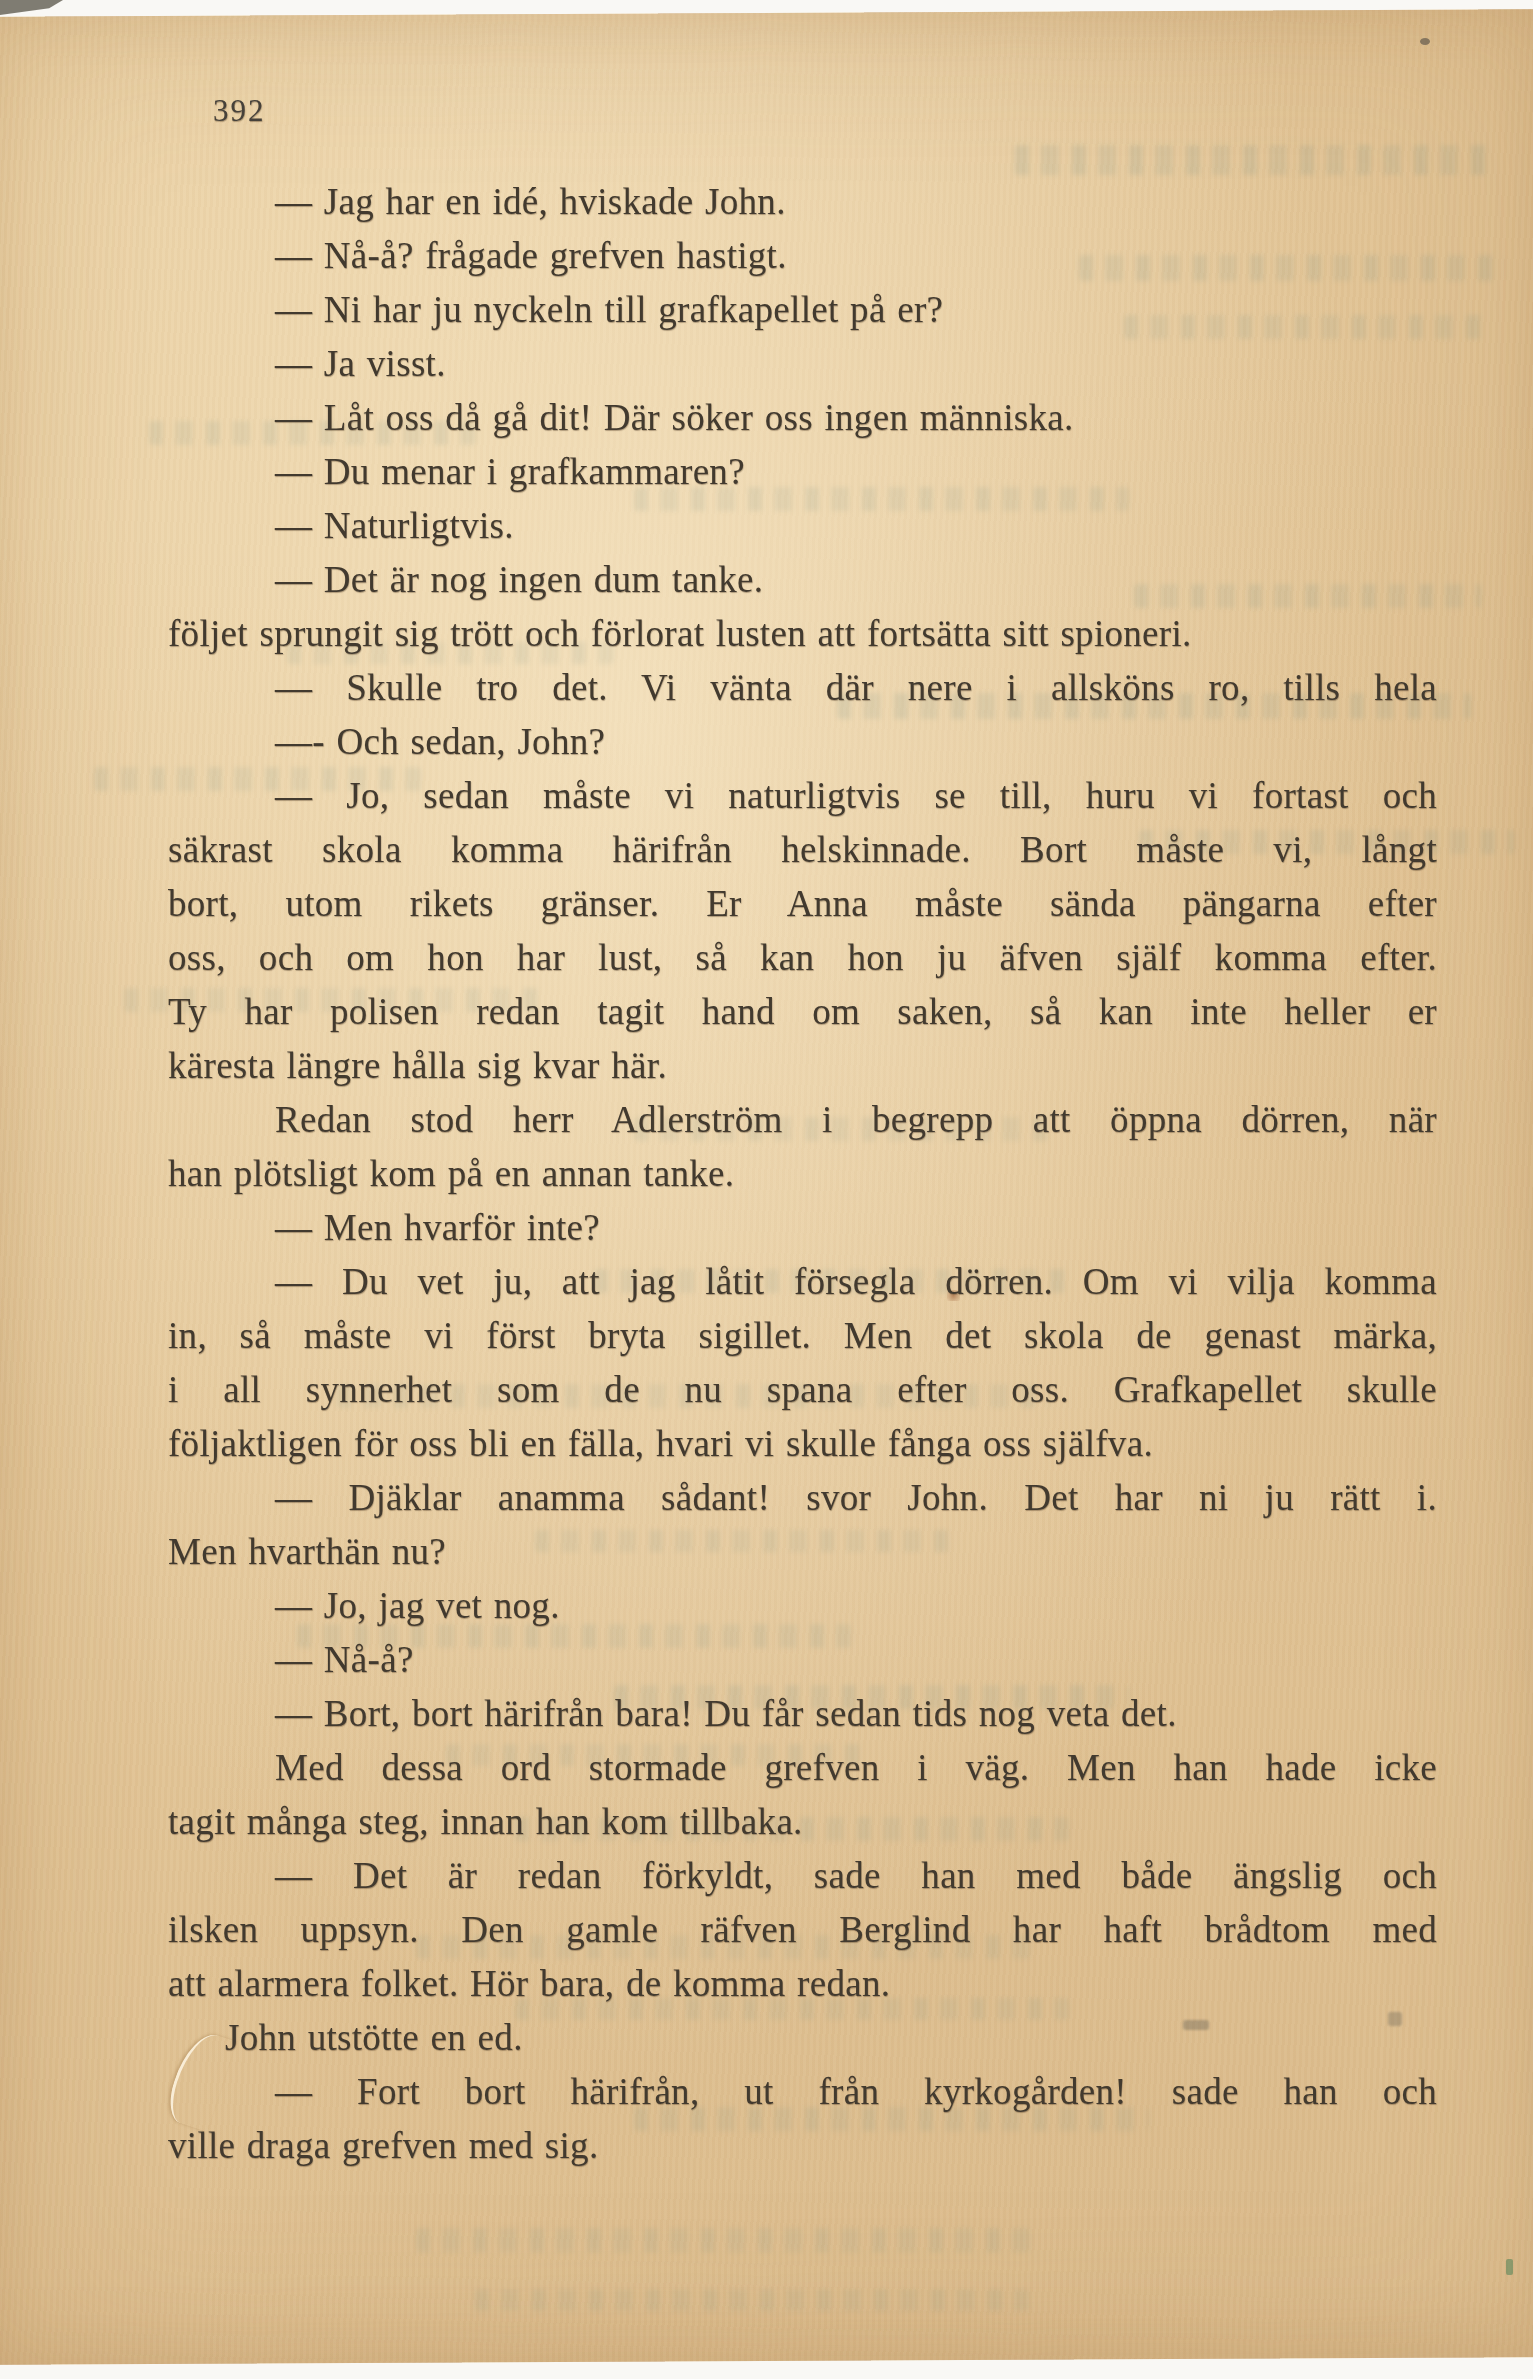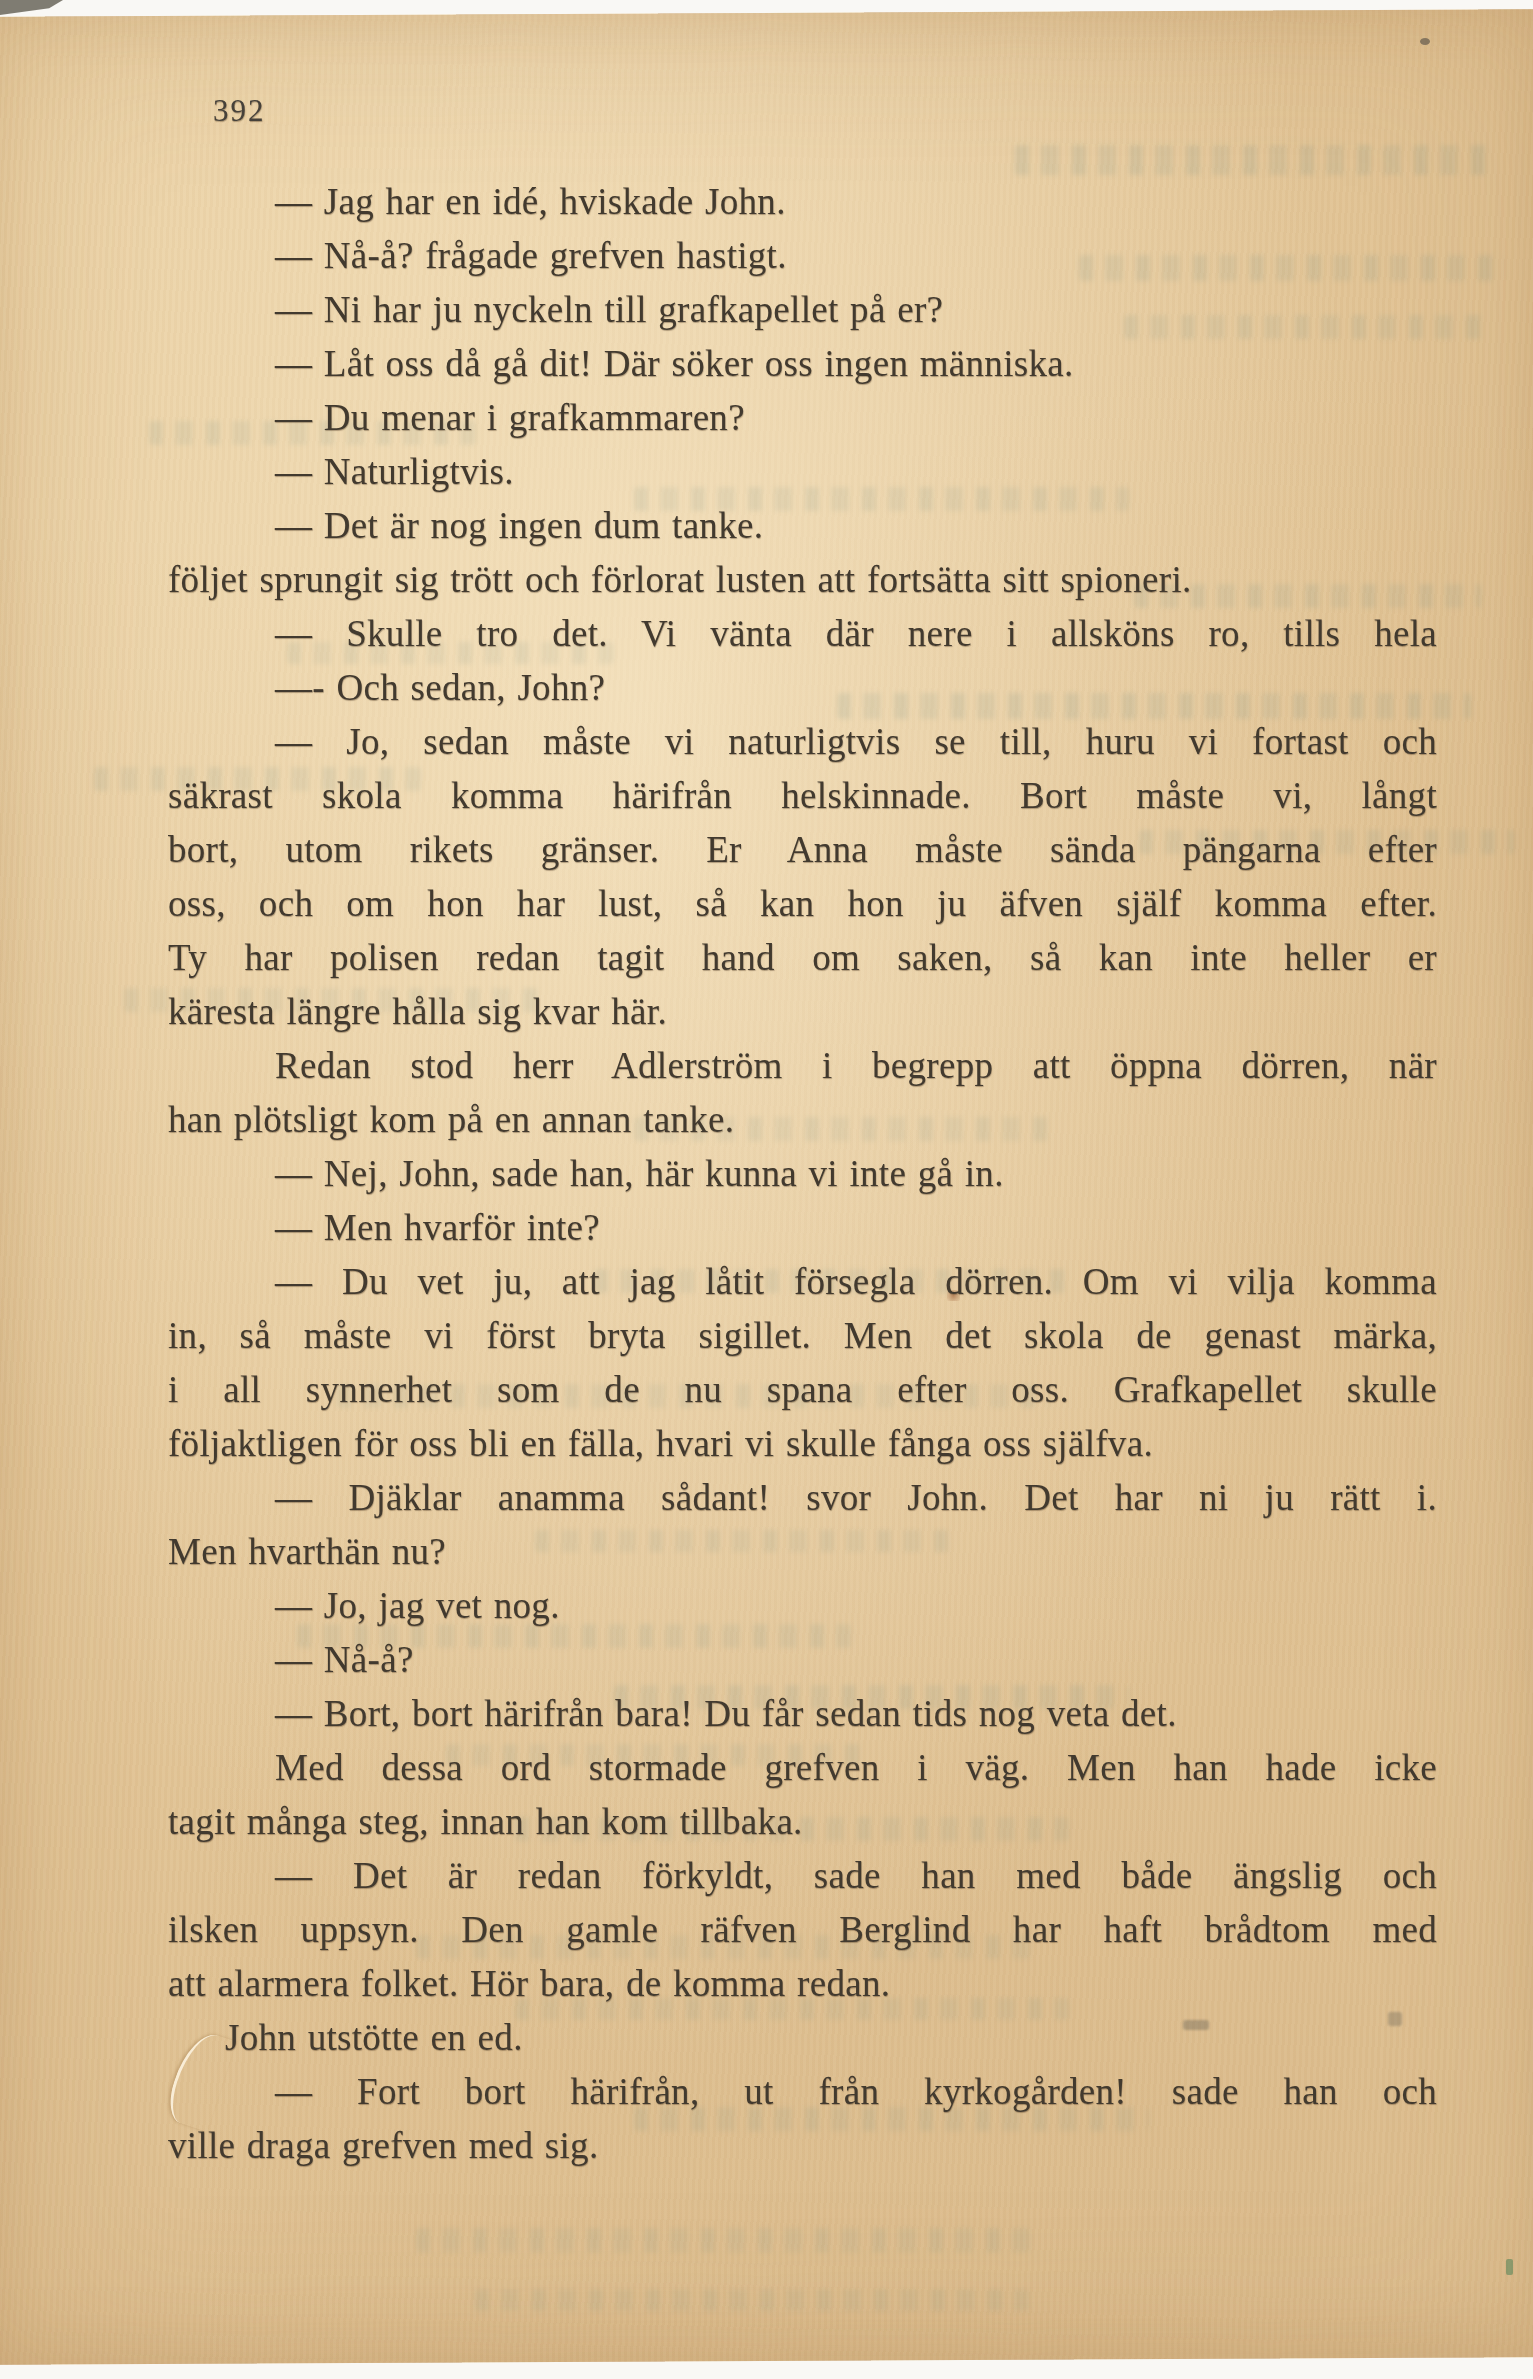--- a/index.html
+++ b/index.html
@@ -98,20 +98,23 @@
       <div class="para">
         <div class="line first last">— Jag har en idé, hviskade John.</div>
       </div>
       <div class="para">
         <div class="line first last">— Nå-å? frågade grefven hastigt.</div>
       </div>
       <div class="para">
         <div class="line first last">— Ni har ju nyckeln till grafkapellet på er?</div>
       </div>
       <div class="para">
+        <div class="line first last">— Ja visst.</div>
+      </div>
+      <div class="para">
         <div class="line first last">— Låt oss då gå dit!  Där söker oss ingen människa.</div>
       </div>
       <div class="para">
         <div class="line first last">— Du menar i grafkammaren?</div>
       </div>
       <div class="para">
         <div class="line first last">— Naturligtvis.</div>
       </div>
       <div class="para">
         <div class="line first last">— Det är nog ingen dum tanke.</div>
@@ -127,23 +130,20 @@
         <div class="line first">— Jo, sedan måste vi naturligtvis se till, huru vi fortast och</div>
         <div class="line">säkrast skola komma härifrån helskinnade.  Bort måste vi, långt</div>
         <div class="line">bort, utom rikets gränser.  Er Anna måste sända pängarna efter</div>
         <div class="line">oss, och om hon har lust, så kan hon ju äfven själf komma efter.</div>
         <div class="line">Ty har polisen redan tagit hand om saken, så kan inte heller er</div>
         <div class="line last">käresta längre hålla sig kvar här.</div>
       </div>
       <div class="para">
         <div class="line first">Redan stod herr Adlerström i begrepp att öppna dörren, när</div>
         <div class="line last">han plötsligt kom på en annan tanke.</div>
-      </div>
-      <div class="para">
-        <div class="line first last">— Nej, John, sade han, här kunna vi inte gå in.</div>
       </div>
       <div class="para">
         <div class="line first last">— Men hvarför inte?</div>
       </div>
       <div class="para">
         <div class="line first">— Du vet ju, att jag låtit försegla dörren.  Om vi vilja komma</div>
         <div class="line">in, så måste vi först bryta sigillet.  Men det skola de genast märka,</div>
         <div class="line">i all synnerhet som de nu spana efter oss.  Grafkapellet skulle</div>
         <div class="line last">följaktligen för oss bli en fälla, hvari vi skulle fånga oss själfva.</div>
       </div>

